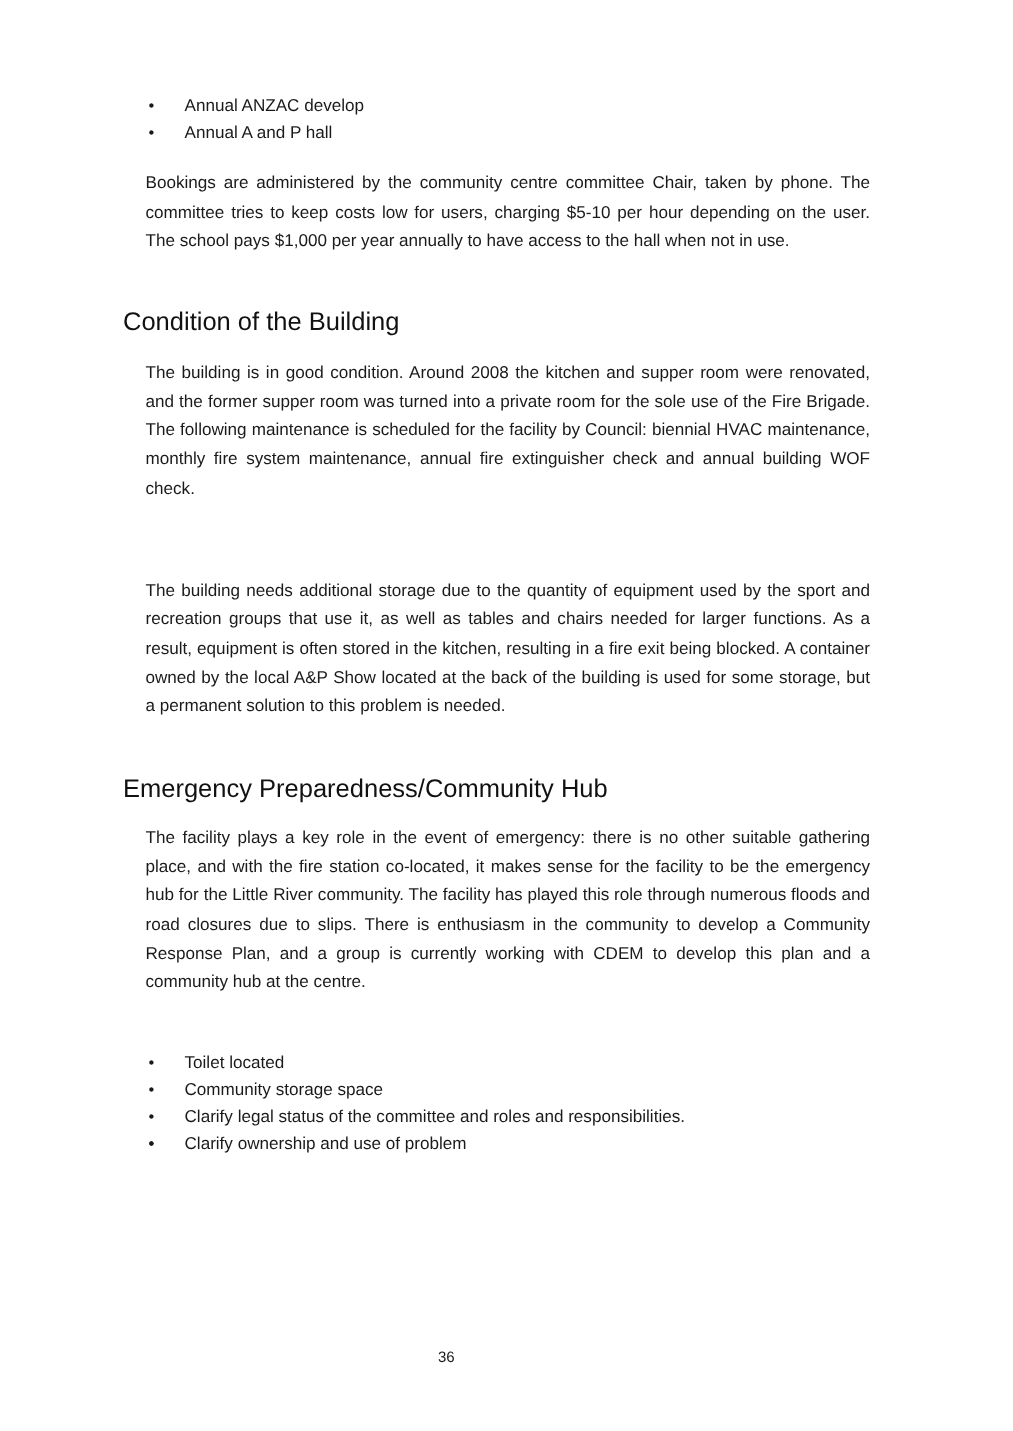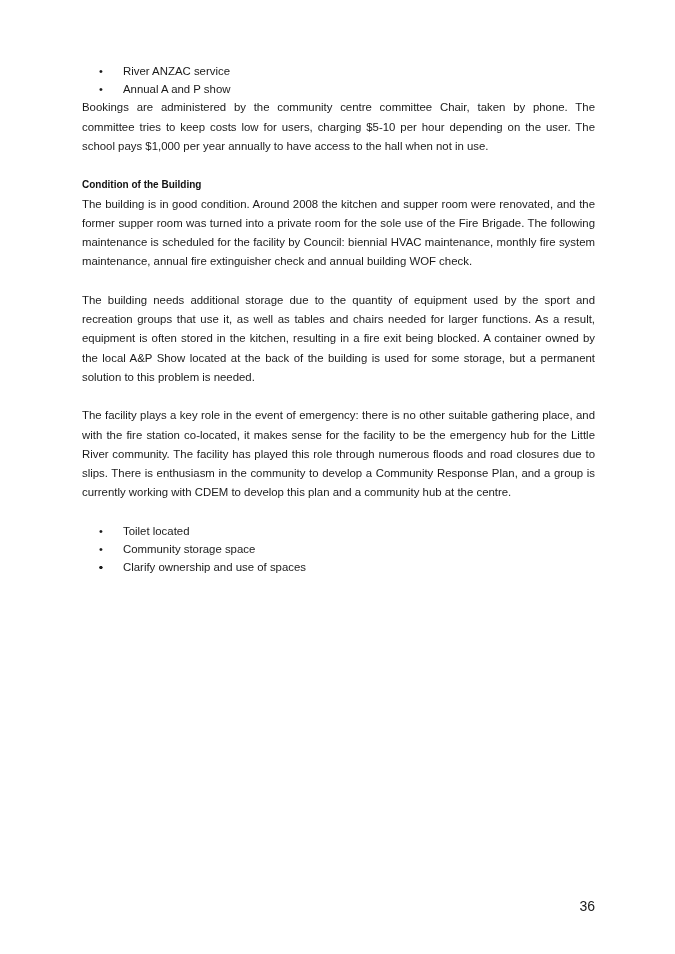--- a/index.html
+++ b/index.html
@@ -39,103 +39,105 @@
   }
   ul.bullets li .dot {
     position: absolute;
     left: 17px;
     top: 0;
     line-height: 18.2px;
     font-size: 11px;
   }
   
   p.body {
-    margin: 0;
+    margin: 15px;
     font-size: 11.4px;
     line-height: 19.3px;
     text-align: justify;
     text-justify: inter-word;
     color: #1a1a1a;
   }
   
   h2.heading {
     margin: 0;
-    font-size: 10px;
+    font-size: 17px;
     line-height: 19.3px;
-    font-weight: bold;
+    font-weight: normal;
     color: #111111;
   }
   .gap {
     height: 19px;
   }
   
   .page-number {
     position: absolute;
     left: 0;
     right: 80px;
     top: 899px;
-    text-align: right;
-    font-size: 14px;
+    text-align: center;
+    font-size: 10px;
     line-height: 14px;
     color: #1a1a1a;
   }
 </style>
 </head>
 <body>
 
 <div class="page">
 
   <div class="content">
 
     <ul class="bullets">
       <li>
         <span class="dot">•</span>
-        <span>River ANZAC service</span>
+        <span>Annual ANZAC develop</span>
       </li>
       <li>
         <span class="dot">•</span>
-        <span>Annual A and P show</span>
+        <span>Annual A and P hall</span>
       </li>
     </ul>
 
     <p class="body">Bookings are administered by the community centre committee Chair, taken by phone. The committee tries to keep costs low for users, charging $5-10 per hour depending on the user. The school pays $1,000 per year annually to have access to the hall when not in use.</p>
 
     <div class="gap"></div>
 
     <h2 class="heading">Condition of the Building</h2>
     <p class="body">The building is in good condition. Around 2008 the kitchen and supper room were renovated, and the former supper room was turned into a private room for the sole use of the Fire Brigade. The following maintenance is scheduled for the facility by Council: biennial HVAC maintenance, monthly fire system maintenance, annual fire extinguisher check and annual building WOF check.</p>
 
     <div class="gap"></div>
 
     <p class="body">The building needs additional storage due to the quantity of equipment used by the sport and recreation groups that use it, as well as tables and chairs needed for larger functions. As a result, equipment is often stored in the kitchen, resulting in a fire exit being blocked. A container owned by the local A&amp;P Show located at the back of the building is used for some storage, but a permanent solution to this problem is needed.</p>
 
     <div class="gap"></div>
 
+    <h2 class="heading">Emergency Preparedness/Community Hub</h2>
     <p class="body">The facility plays a key role in the event of emergency: there is no other suitable gathering place, and with the fire station co-located, it makes sense for the facility to be the emergency hub for the Little River community. The facility has played this role through numerous floods and road closures due to slips. There is enthusiasm in the community to develop a Community Response Plan, and a group is currently working with CDEM to develop this plan and a community hub at the centre.</p>
 
     <div class="gap"></div>
 
     <ul class="bullets">
       <li>
         <span class="dot">•</span>
         <span>Toilet located</span>
       </li>
       <li>
         <span class="dot">•</span>
         <span>Community storage space</span>
       </li>
       <li>
         <span class="dot">•</span>
+        <span>Clarify legal status of the committee and roles and responsibilities.</span>
       </li>
       <li>
         <span class="dot">•</span>
       </li>
       <li>
         <span class="dot">•</span>
-        <span>Clarify ownership and use of spaces</span>
+        <span>Clarify ownership and use of problem</span>
       </li>
     </ul>
 
   </div>
 
   <div class="page-number">36</div>
 
 </div>
 
 </body></html>

